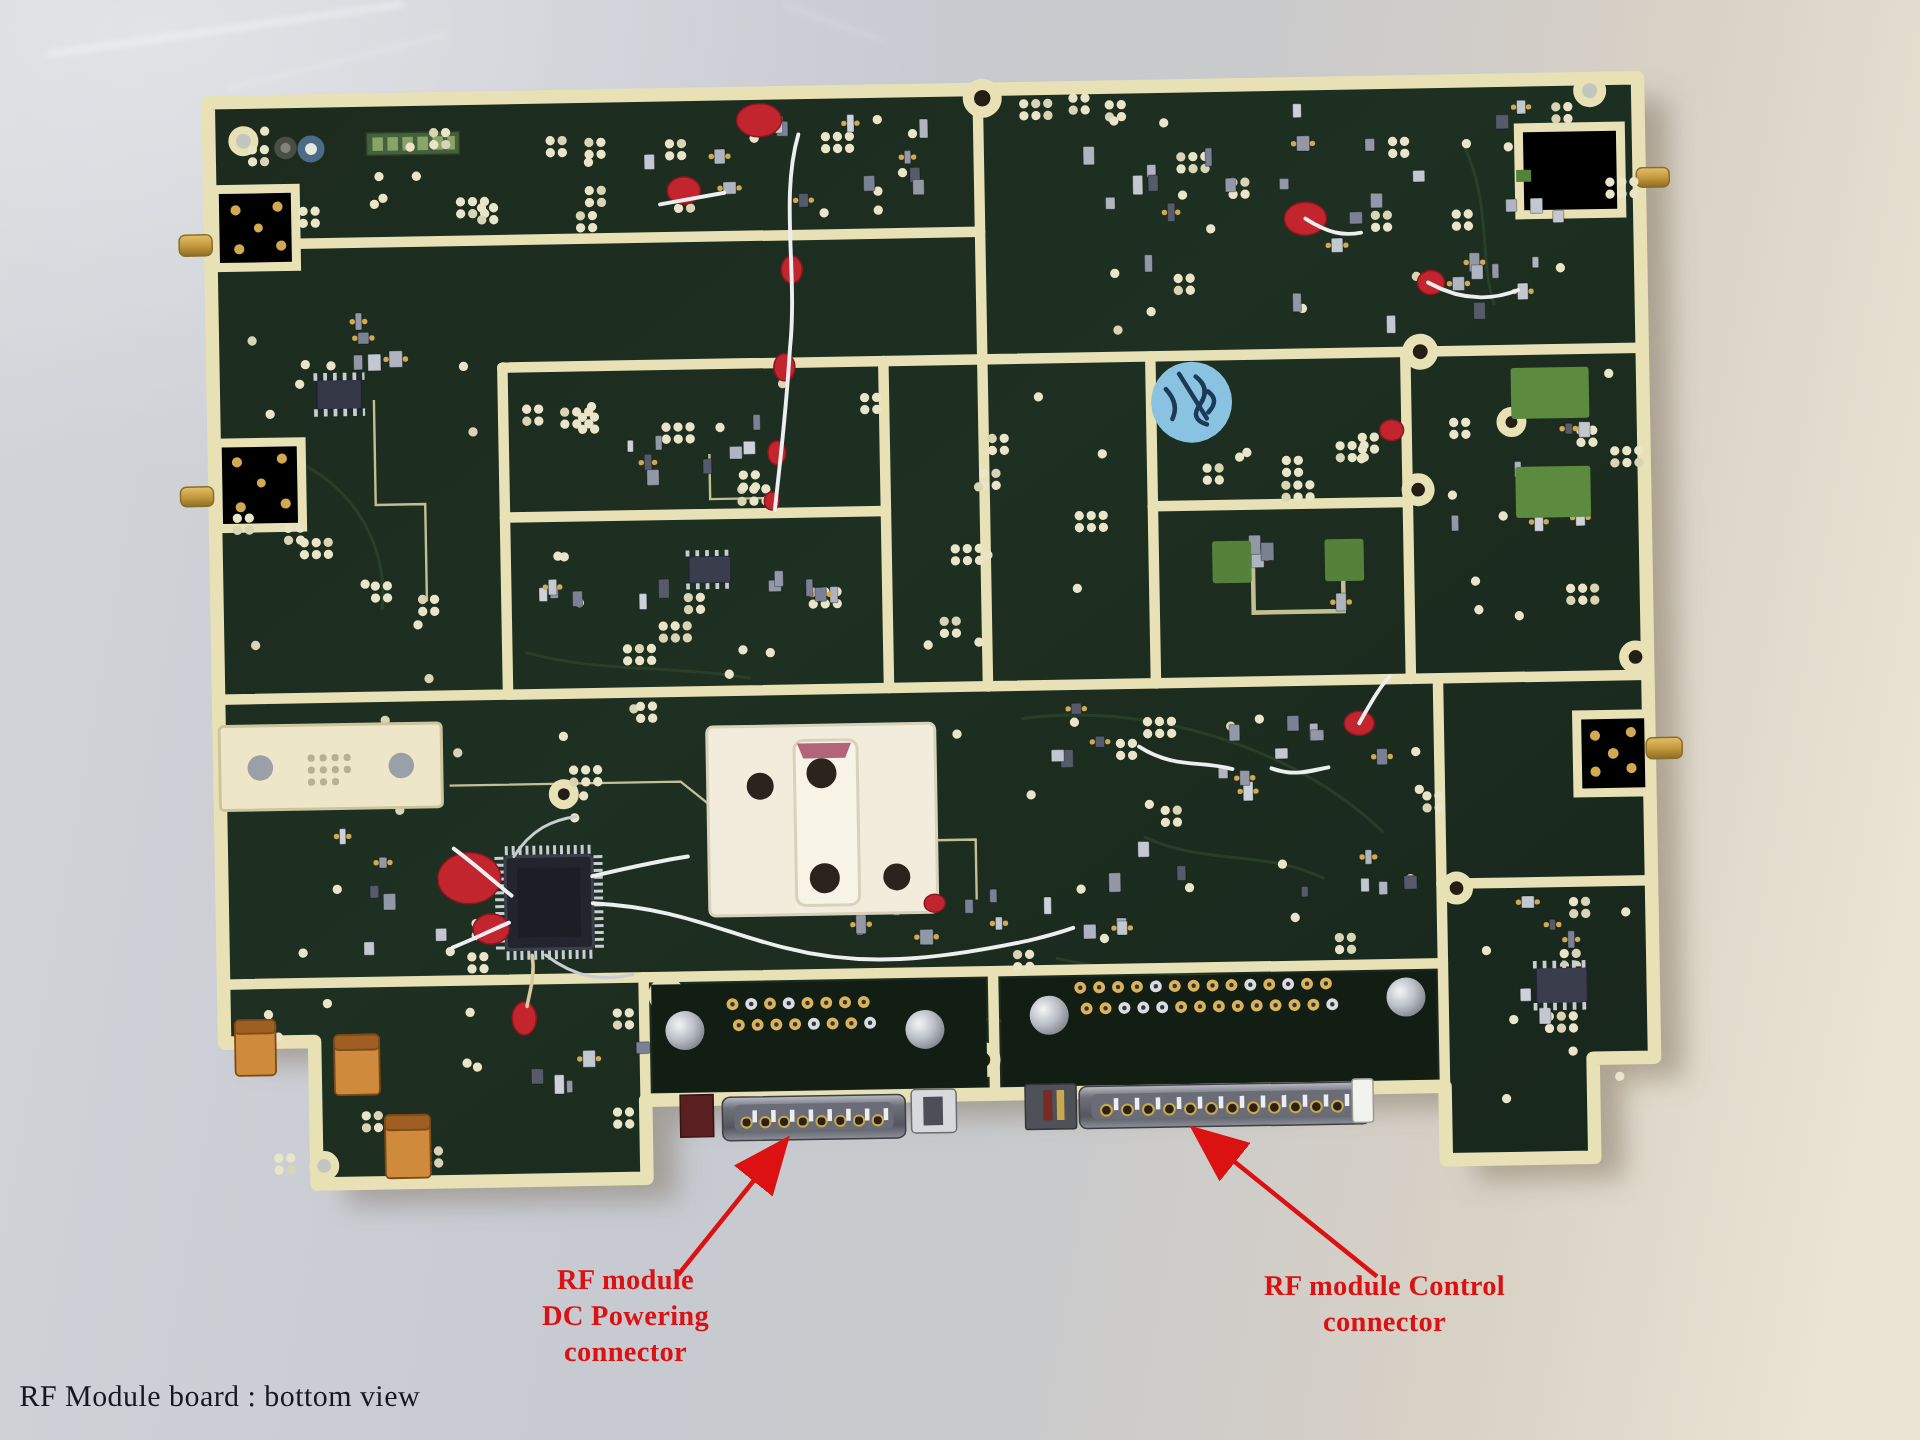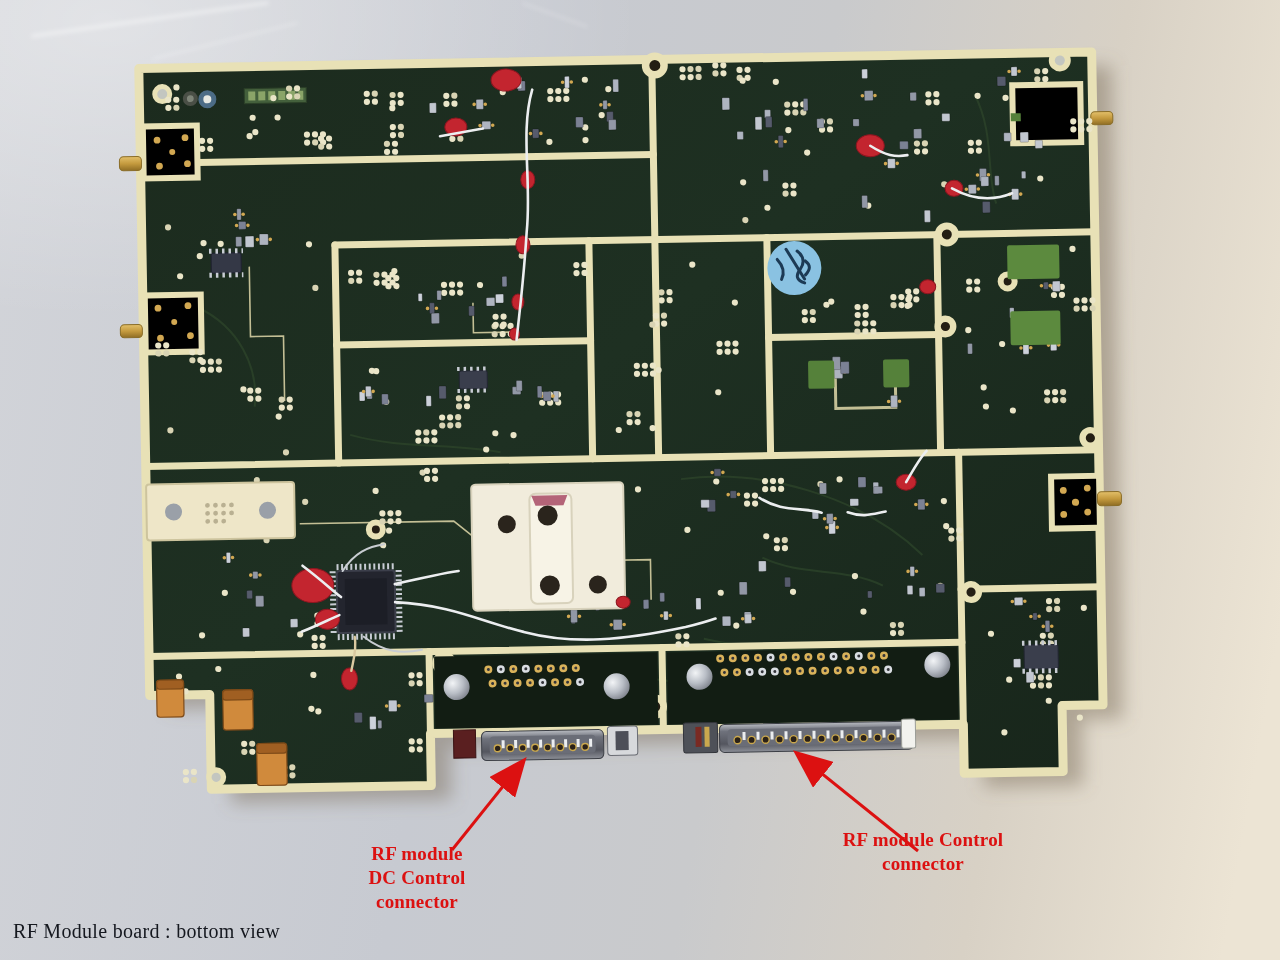--- a/index.html
+++ b/index.html
@@ -10,21 +10,21 @@
       radial-gradient(ellipse 900px 500px at 8% 2%, rgba(255,255,255,.38), rgba(255,255,255,0) 60%),
       linear-gradient(100deg,#d2d4d9 0%,#c7cad1 38%,#c9cacc 58%,#d8d1c5 78%,#ece4d4 96%);
   }
   .streak{position:absolute;background:rgba(255,255,255,.5);filter:blur(2px);border-radius:2px;}
   .s1{left:30px;top:18px;width:240px;height:3px;transform:rotate(-8deg);}
   .s2{left:150px;top:40px;width:150px;height:2px;transform:rotate(-14deg);opacity:.6;}
   .s3{left:520px;top:14px;width:70px;height:2px;transform:rotate(20deg);opacity:.5;}
   svg.photo{position:absolute;left:0;top:0;}
   .ann{position:absolute;text-align:center;font-weight:bold;font-size:19px;line-height:24px;letter-spacing:.2px;}
   .ann-left{left:337px;top:842px;width:160px;}
-  .ann-right{left:823px;top:828px;width:200px;}
+  .ann-right{left:823px;top:846px;width:200px;}
   .caption{position:absolute;left:13px;top:918px;font-size:20px;line-height:26px;color:#171a24;letter-spacing:.3px;}
 </style>
 </head>
 <body>
 
 <div class="scene">
   <div class="streak s1"></div>
   <div class="streak s2"></div>
   <div class="streak s3"></div>
 
@@ -1113,21 +1113,21 @@
     </g>
 
     <g stroke-width="3" fill="none">
       <path d="M452,850 L521,764" marker-end="url(#arrowHead)" stroke="#dc1111" style="stroke: rgb(220, 17, 17);"></path>
       <path d="M918,851 L800,756" marker-end="url(#arrowHead)" stroke="#dc1111" style="stroke: rgb(220, 17, 17);"></path>
     </g>
   </svg>
 
   <div class="ann ann-left" style="color: rgb(220, 17, 17);">
     <div>RF module</div>
-    <div>DC Control</div>
+    <div>DC Powering</div>
     <div>connector</div>
   </div>
   <div class="ann ann-right" style="color: rgb(220, 17, 17);">
     <div>RF module Control</div>
     <div>connector</div>
   </div>
 
   <div class="caption" style="color: rgb(21, 24, 31);">RF Module board : bottom view</div>
 </div>
 

